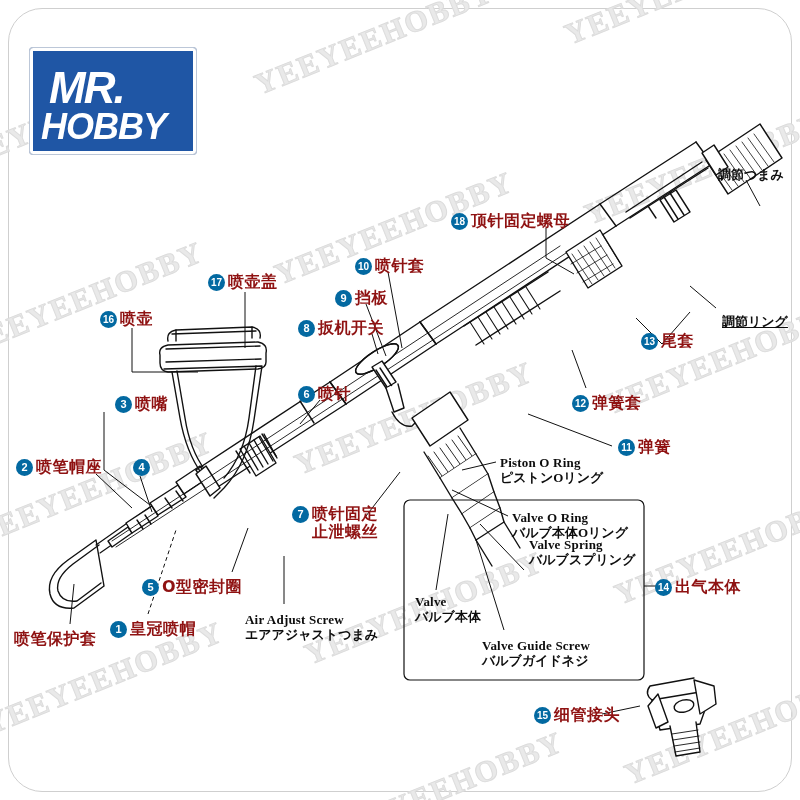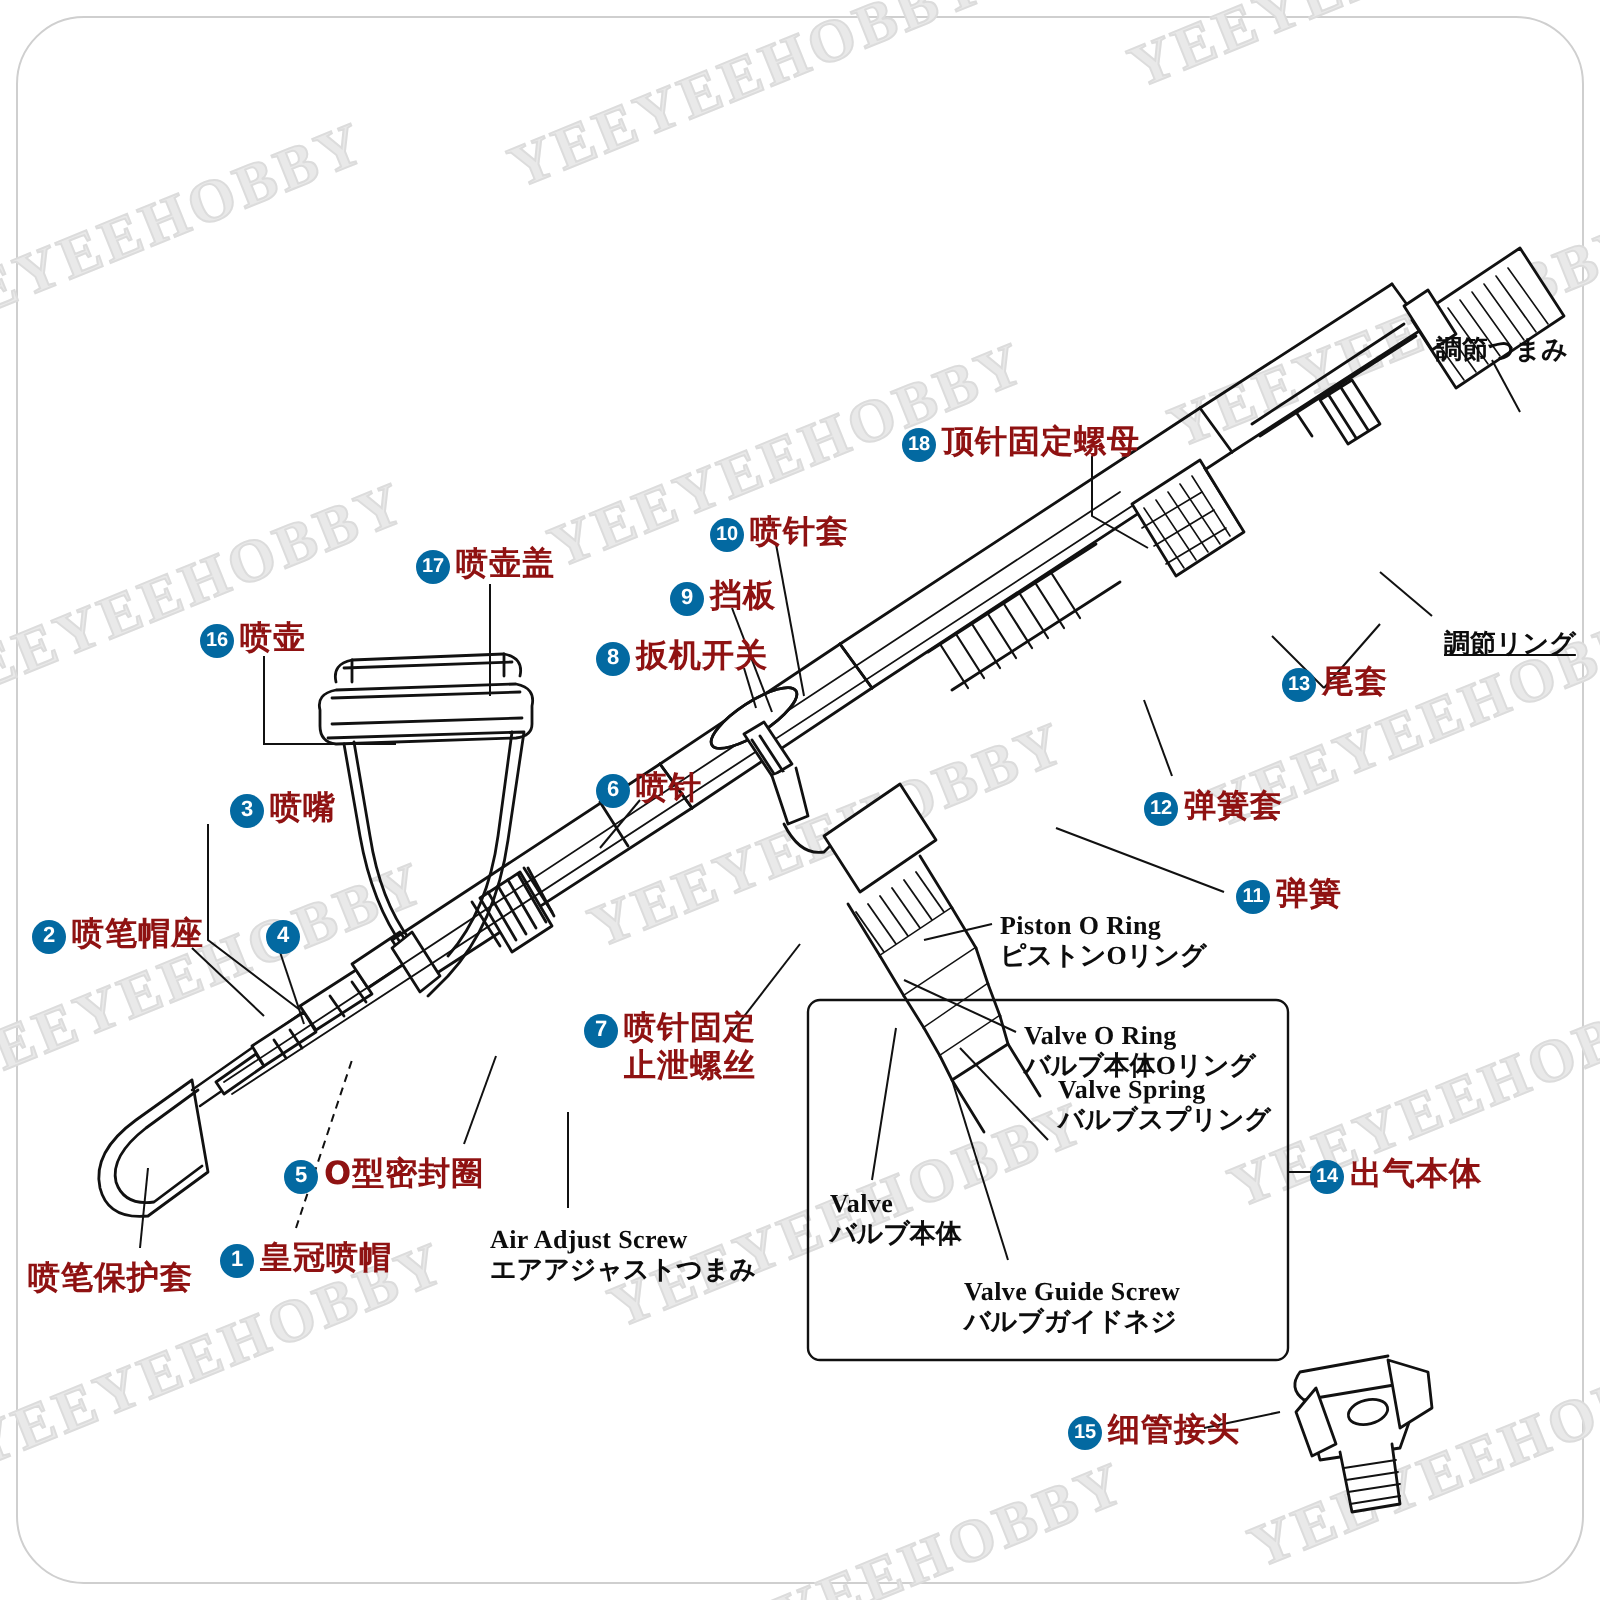--- a/index.html
+++ b/index.html
@@ -99,20 +99,29 @@
       <div class="wm" style="left: -30px; top: 520px; font-size: 30px; transform: rotate(-22deg); color: rgb(233, 233, 233);">YEEYEEHOBBY</div>
       <div class="wm" style="left: 290px; top: 450px; font-size: 30px; transform: rotate(-22deg); color: rgb(233, 233, 233);">YEEYEEHOBBY</div>
       <div class="wm" style="left: 600px; top: 390px; font-size: 30px; transform: rotate(-22deg); color: rgb(233, 233, 233);">YEEYEEHOBBY</div>
       <div class="wm" style="left: -20px; top: 710px; font-size: 30px; transform: rotate(-22deg); color: rgb(233, 233, 233);">YEEYEEHOBBY</div>
       <div class="wm" style="left: 300px; top: 640px; font-size: 30px; transform: rotate(-22deg); color: rgb(233, 233, 233);">YEEYEEHOBBY</div>
       <div class="wm" style="left: 610px; top: 580px; font-size: 30px; transform: rotate(-22deg); color: rgb(233, 233, 233);">YEEYEEHOBBY</div>
       <div class="wm" style="left: 320px; top: 820px; font-size: 30px; transform: rotate(-22deg); color: rgb(233, 233, 233);">YEEYEEHOBBY</div>
       <div class="wm" style="left: 620px; top: 760px; font-size: 30px; transform: rotate(-22deg); color: rgb(233, 233, 233);">YEEYEEHOBBY</div>
     </div>
 
+  <div class="logo">
+    <svg viewBox="0 0 160 100" width="160" height="100">
+      <rect x="0" y="0" width="160" height="100" fill="#1f56a5"></rect>
+      <g fill="#ffffff" font-family="Liberation Sans, sans-serif" font-weight="bold" font-style="italic">
+        <text x="16" y="52" font-size="44" letter-spacing="-2">MR.</text>
+        <text x="8" y="88" font-size="36" letter-spacing="-1">HOBBY</text>
+      </g>
+    </svg>
+  </div>
 
   <svg class="art" viewBox="0 0 800 800">
     <g fill="none" stroke="#111" stroke-width="1.4" stroke-linejoin="round" stroke-linecap="round">
 
       <path d="M96,540 L68,560 Q46,576 50,594 Q54,610 74,608 L104,586 L96,540 Z" fill="#fff"></path>
       <path d="M99,545 L73,564 Q55,578 58,591 Q62,603 77,601 L101,583"></path>
 
       <path d="M96,545 L160,500" stroke-width="1.2"></path>
       <path d="M100,553 L162,510" stroke-width="1.2"></path>
       <path d="M108,541 L128,527 L132,533 L112,547 Z" fill="#fff"></path>

